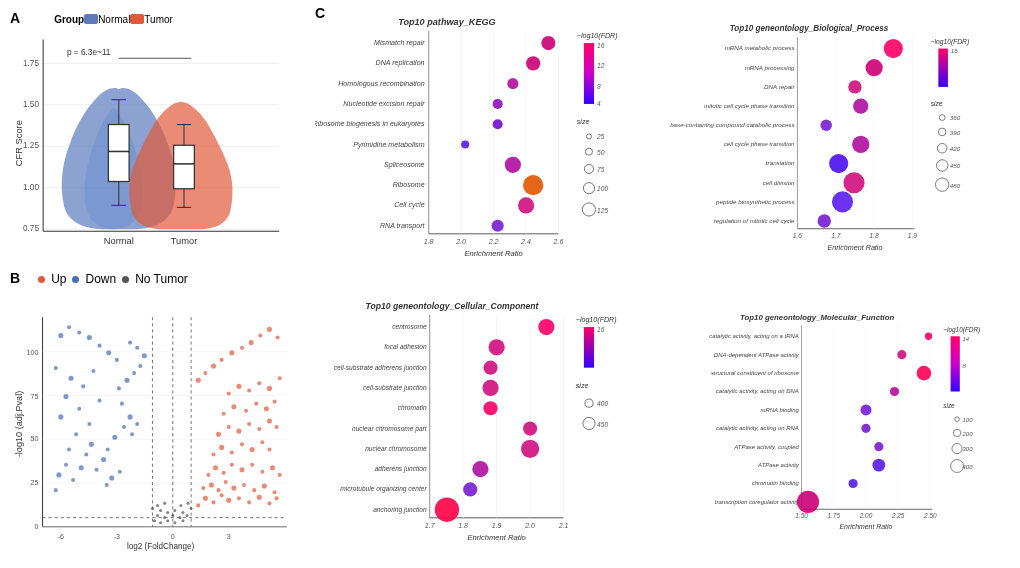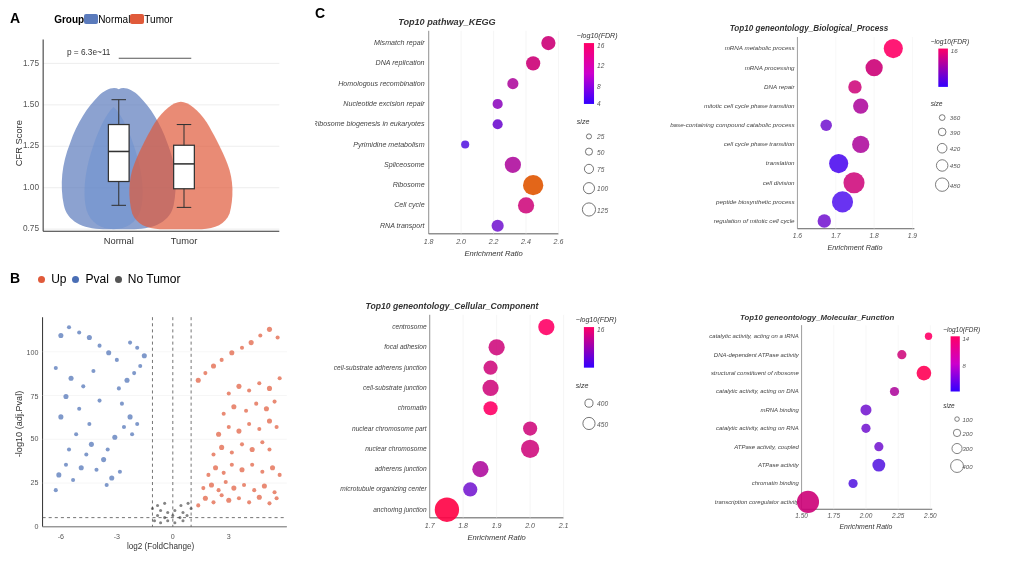--- a/index.html
+++ b/index.html
@@ -118,21 +118,21 @@
       </svg>
     </div>
 
     <div class="panel-b" style="flex:1;position:relative;">
       <div style="display:flex;align-items:center;gap:8px;margin-bottom:2px;">
         <span class="panel-label">B</span>
         <div style="display:flex;align-items:center;gap:6px;font-size:12px;margin-left:10px;">
           <span style="display:inline-block;width:7px;height:7px;background:#e05a3a;border-radius:50%;"></span>
           <span>Up</span>
           <span style="display:inline-block;width:7px;height:7px;background:#4a6eb5;border-radius:50%;"></span>
-          <span>Pval</span>
+          <span>Down</span>
           <span style="display:inline-block;width:7px;height:7px;background:#555;border-radius:50%;"></span>
           <span>No Tumor</span>
         </div>
       </div>
       <svg viewBox="0 0 285 230" style="width:100%;height:calc(100% - 20px);">
 
         <text transform="rotate(-90,12,115)" x="12" y="115" font-size="9" text-anchor="middle" fill="#333">-log10 (adj.Pval)</text>
 
         <text x="28" y="218" font-size="7" text-anchor="end" fill="#555">0</text>
         <text x="28" y="175" font-size="7" text-anchor="end" fill="#555">25</text>

